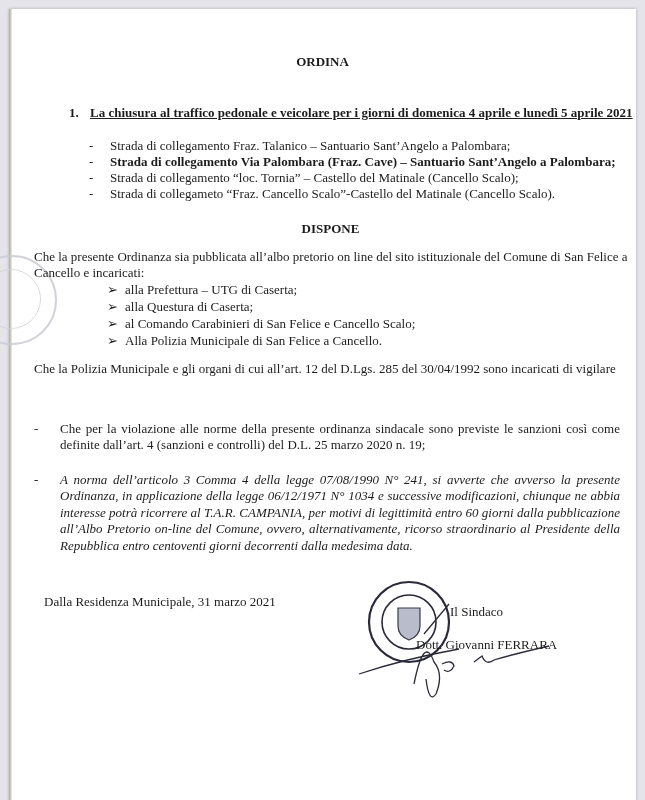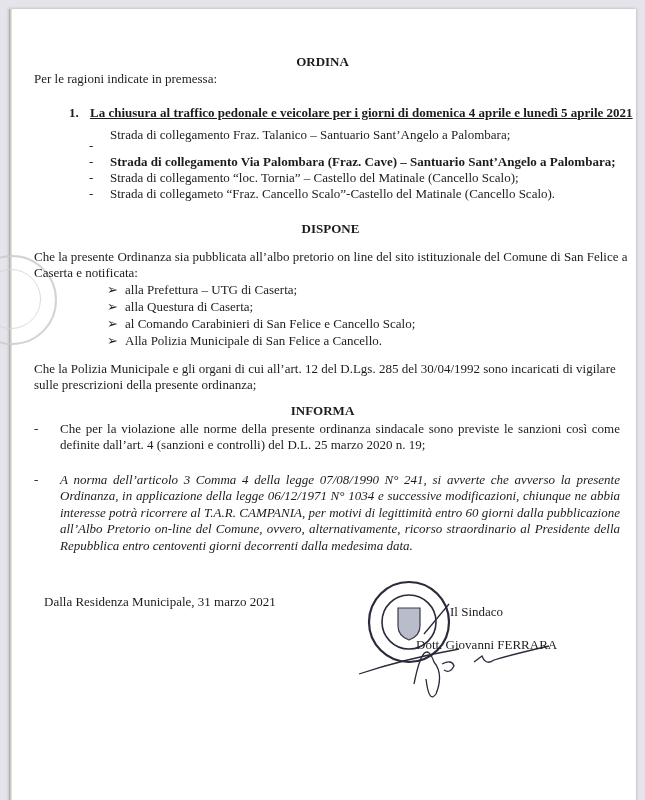--- a/index.html
+++ b/index.html
@@ -36,55 +36,52 @@
   .sig { position: absolute; left: 345px; top: 565px; width: 200px; height: 140px; }
 </style>
 </head>
 <body>
 
 <div class="page">
 
   <div class="stamp-left"></div>
 
   <div class="t center bold" style="top:45px;">ORDINA</div>
-  <div class="t" style="left:25px; top:62px;">Per le ragioni indicate in premessa:</div>
 
   <div class="t bold" style="left:60px; top:96px;">1.</div>
   <div class="t bold ul" style="left:81px; top:96px;">La chiusura al traffico pedonale e veicolare per i giorni di domenica 4 aprile e lunedì 5 aprile 2021</div>
 
   <div>
     <div class="t" style="left:80px; top:129px;">-</div>
-    <div class="t" style="left:101px; top:118px;">Strada di collegamento Fraz. Talanico – Santuario Sant’Angelo a Palombara;</div>
+    <div class="t" style="left:101px; top:129px;">Strada di collegamento Fraz. Talanico – Santuario Sant’Angelo a Palombara;</div>
     <div class="t" style="left:80px; top:145px;">-</div>
     <div class="t" style="left:101px; top:145px;font-weight:bold;">Strada di collegamento Via Palombara (Fraz. Cave) – Santuario Sant’Angelo a Palombara;</div>
     <div class="t" style="left:80px; top:161px;">-</div>
     <div class="t" style="left:101px; top:161px;">Strada di collegamento “loc. Tornia” – Castello del Matinale (Cancello Scalo);</div>
     <div class="t" style="left:80px; top:177px;">-</div>
     <div class="t" style="left:101px; top:177px;">Strada di collegameto “Fraz. Cancello Scalo”-Castello del Matinale (Cancello Scalo).</div>
   </div>
 
   <div class="t center bold" style="top:212px;padding-left:16px;">DISPONE</div>
   <div class="t" style="left:25px; top:240px;">Che la presente Ordinanza sia pubblicata all’albo pretorio on line del sito istituzionale del Comune di San Felice a</div>
-  <div class="t" style="left:25px; top:256px;">Caserta e notificata:</div>
+  <div class="t" style="left:25px; top:256px;">Cancello e incaricati:</div>
 
   <div>
     <div class="t" style="left:98px; top:273px;">➢</div>
     <div class="t" style="left:116px; top:273px;">alla Prefettura – UTG di Caserta;</div>
     <div class="t" style="left:98px; top:290px;">➢</div>
     <div class="t" style="left:116px; top:290px;">alla Questura di Caserta;</div>
     <div class="t" style="left:98px; top:307px;">➢</div>
     <div class="t" style="left:116px; top:307px;">al Comando Carabinieri di San Felice e Cancello Scalo;</div>
     <div class="t" style="left:98px; top:324px;">➢</div>
     <div class="t" style="left:116px; top:324px;">Alla Polizia Municipale di San Felice a Cancello.</div>
   </div>
 
   <div class="t" style="left:25px; top:352px;">Che la Polizia Municipale e gli organi di cui all’art. 12 del D.Lgs. 285 del 30/04/1992 sono incaricati di vigilare</div>
-  <div class="t" style="left:25px; top:368px;">sulle prescrizioni della presente ordinanza;</div>
 
-  <div class="t center bold" style="top:394px;">INFORMA</div>
 
   <div class="t" style="left:25px; top:412px;">-</div>
   <div class="t just" style="left:51px; top:412px; width:560px;">Che per la violazione alle norme della presente ordinanza sindacale sono previste le sanzioni così come definite dall’art. 4 (sanzioni e controlli) del D.L. 25 marzo 2020 n. 19;</div>
 
   <div class="t" style="left:25px; top:463px;">-</div>
   <div class="t just italic" style="left:51px; top:463px; width:560px; line-height:16.4px;">A norma dell’articolo 3 Comma 4 della legge 07/08/1990 N° 241, si avverte che avverso la presente Ordinanza, in applicazione della legge 06/12/1971 N° 1034 e successive modificazioni, chiunque ne abbia interesse potrà ricorrere al T.A.R. CAMPANIA, per motivi di legittimità entro 60 giorni dalla pubblicazione all’Albo Pretorio on-line del Comune, ovvero, alternativamente, ricorso straordinario al Presidente della Repubblica entro centoventi giorni decorrenti dalla medesima data.</div>
 
   <div class="t" style="left:35px; top:585px;">Dalla Residenza Municipale, 31 marzo 2021</div>
 
   <div class="sig">

